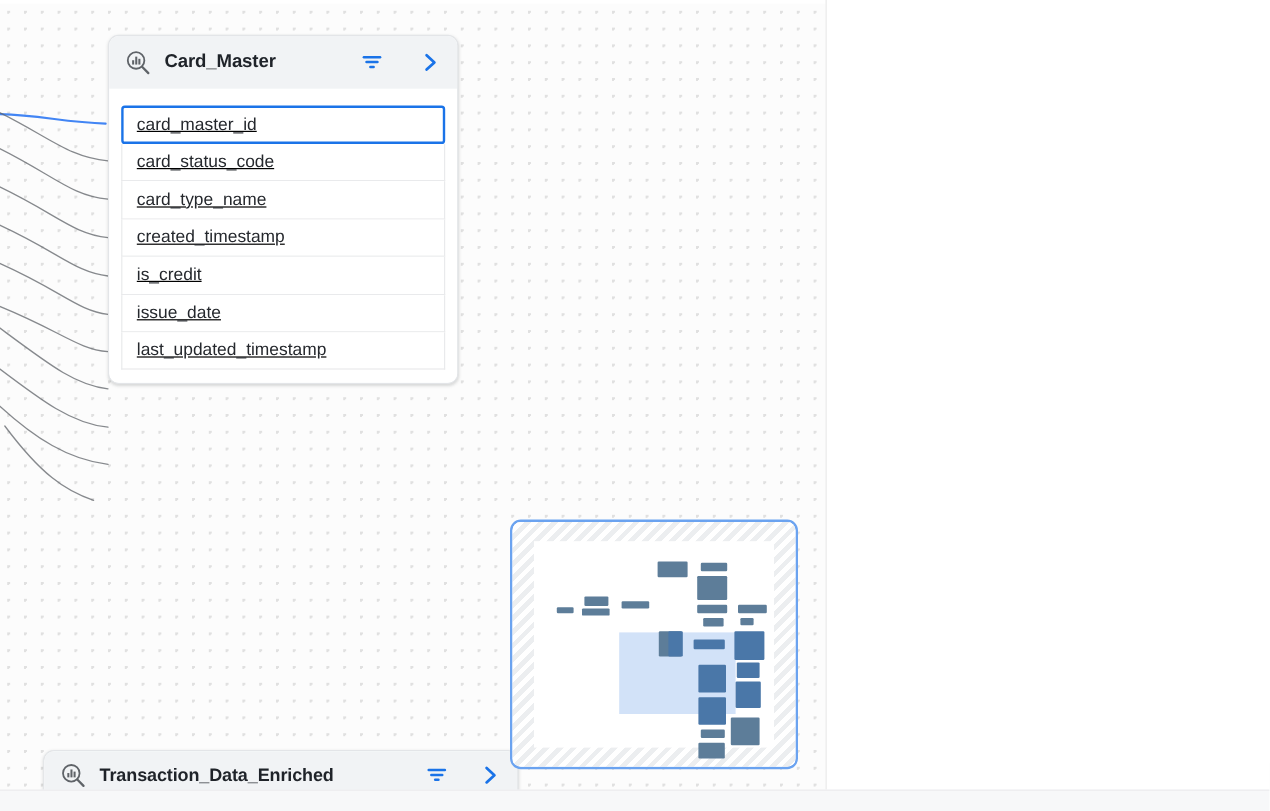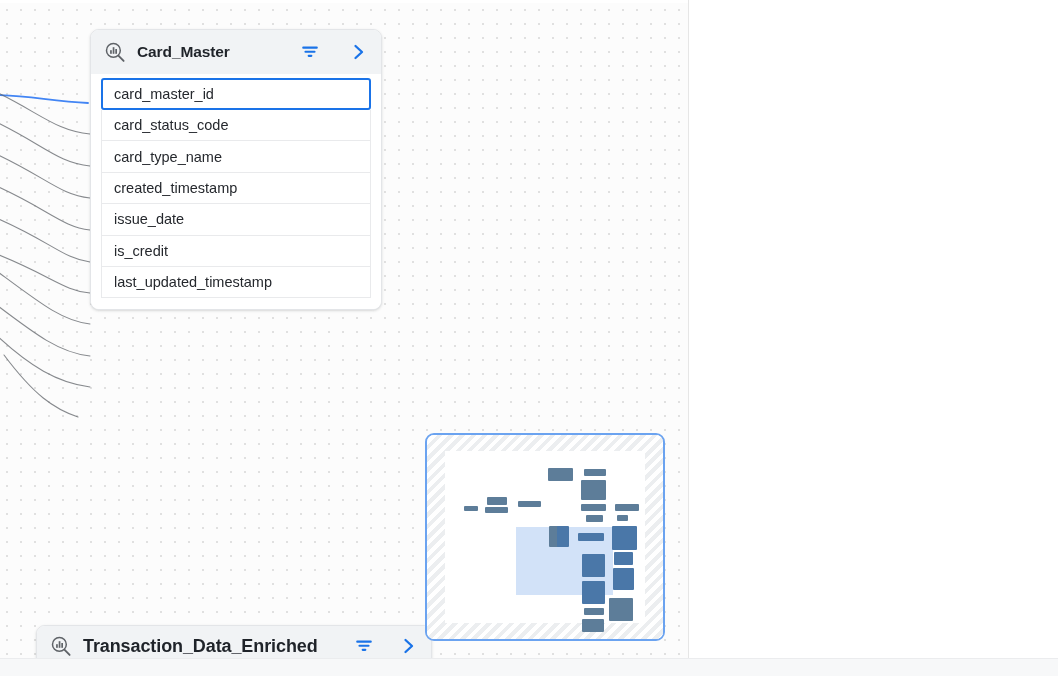--- a/index.html
+++ b/index.html
@@ -113,21 +113,21 @@
     cursor: pointer;
   }
   .node-header .nh-chevron {
     width: 18px; height: 18px;
     flex: 0 0 18px;
     margin-left: 30px;
     display: block;
     cursor: pointer;
   }
 
-  .node-body { padding: 4px 10px 11px 10px; background: #ffffff; }
+  .node-body { padding: 14px 10px 11px 10px; background: #ffffff; text-decoration: underline; }
 
   .col-row {
     height: 31.4px;
     display: flex;
     align-items: center;
     padding-left: 12px;
     font-size: 14.5px;
     color: #25282d;
     background: #ffffff;
     border: 1px solid #e9eaec;
@@ -148,21 +148,21 @@
   
   #node-txn-enriched {
     left: 36px; top: 622px;
     width: 396px;
     border-radius: 9px 9px 0 0;
   }
   #node-txn-enriched .node-header {
     height: 40px;
     background: #f1f3f5;
   }
-  #node-txn-enriched .nh-title { font-size: 18px; }
+  #node-txn-enriched .nh-title { font-size: 15px; }
   #node-txn-enriched .nh-chevron { margin-left: 26px; }
 
   
   #minimap {
     position: absolute;
     left: 425px; top: 430px;
     width: 240px; height: 208px;
     border: 2px solid #6ba3f0;
     border-radius: 9px;
     background: #ffffff;
@@ -249,24 +249,24 @@
           <div class="col-row">
             <span>card_status_code</span>
           </div>
           <div class="col-row">
             <span>card_type_name</span>
           </div>
           <div class="col-row">
             <span>created_timestamp</span>
           </div>
           <div class="col-row">
+            <span>is_credit</span>
+          </div>
+          <div class="col-row">
             <span>issue_date</span>
-          </div>
-          <div class="col-row">
-            <span>is_credit</span>
           </div>
           <div class="col-row">
             <span>last_updated_timestamp</span>
           </div>
         </div>
     </div>
 
     <div class="node-card" id="node-txn-enriched">
       <div class="node-header">
         <span class="nh-icon">

